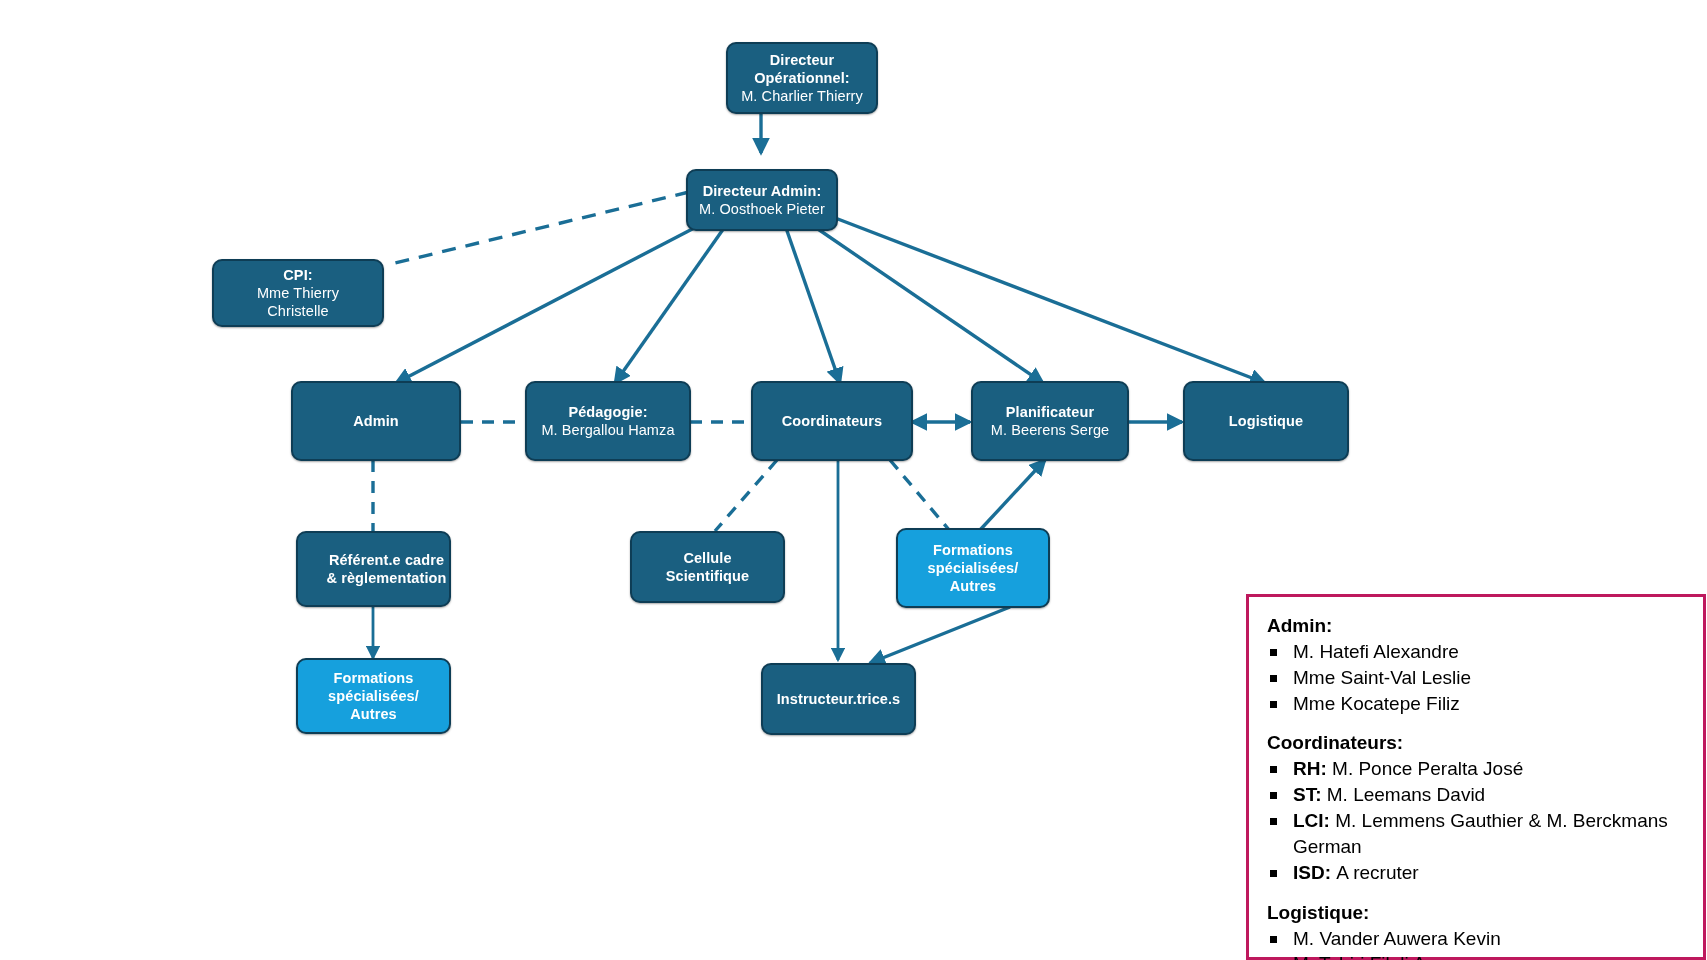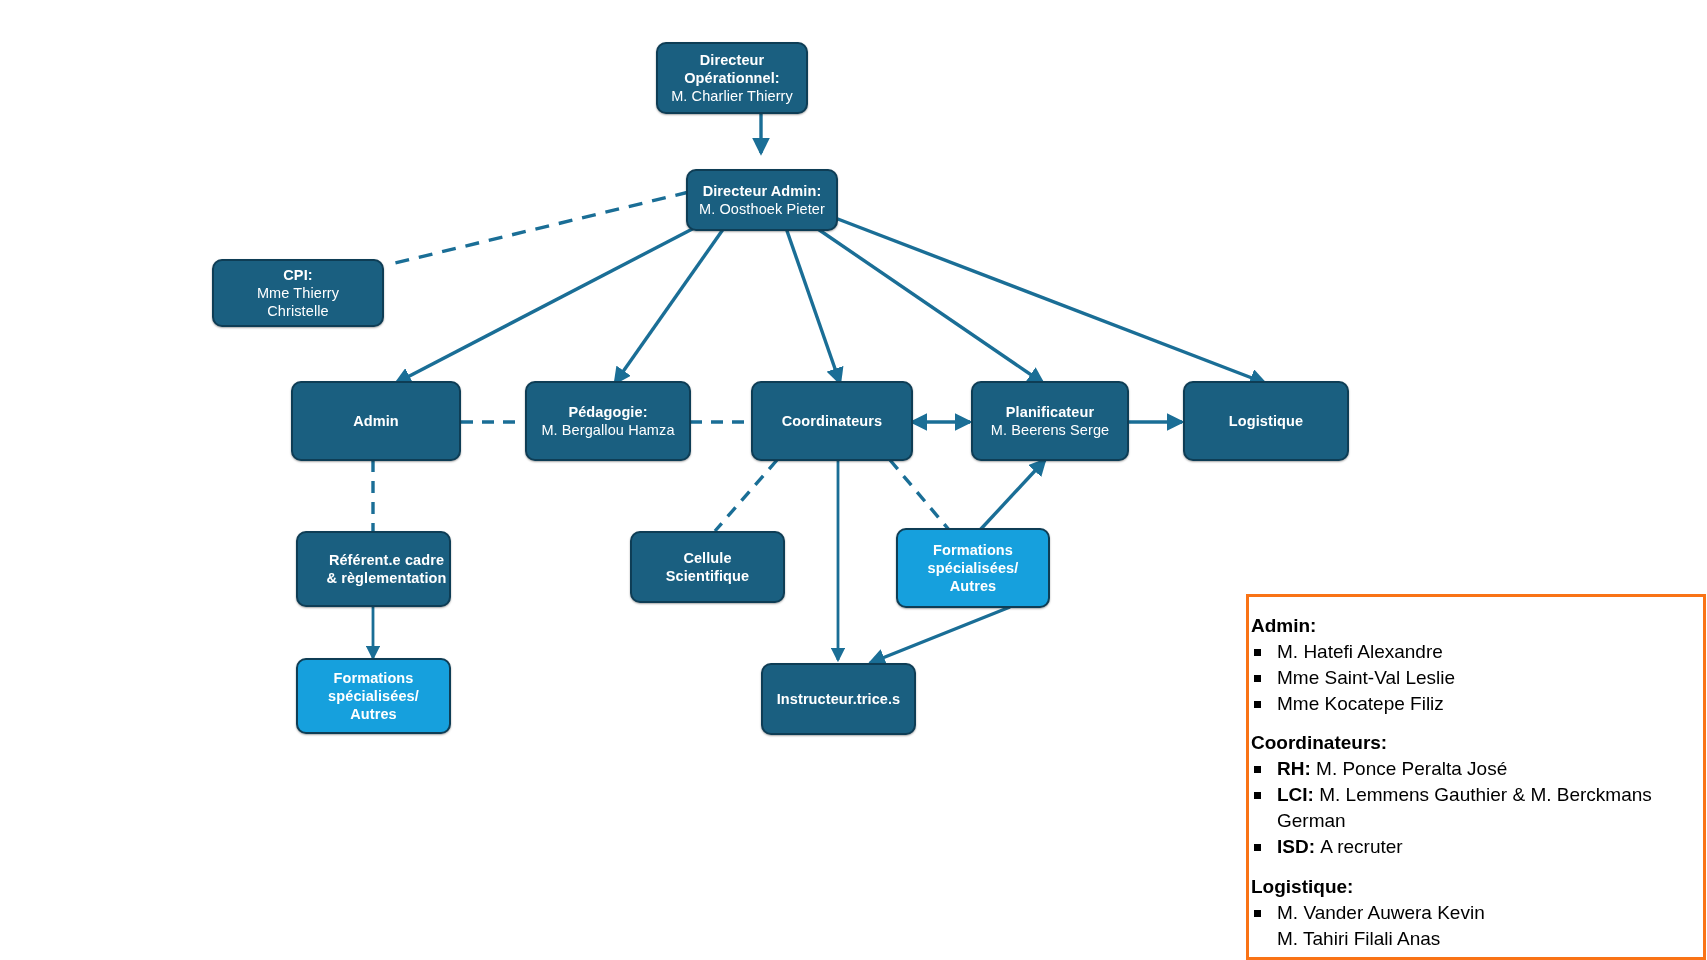--- a/index.html
+++ b/index.html
@@ -57,23 +57,23 @@
   }
   .node .sub {
     font-weight: normal;
     font-size: 14.5px;
     letter-spacing: 0.1px;
   }
   .legend {
     position: absolute;
     box-sizing: border-box;
     background: #ffffff;
-    border: 3px solid #f97316;
+    border: 3px solid #be185d;
     z-index: 4;
-    padding: 18px 20px 16px 2px;
+    padding: 18px 20px 16px 18px;
   }
   .legend .group { margin-bottom: 16px; }
   .legend .group:last-child { margin-bottom: 0; }
   .legend .g-title {
     font-size: 19px;
     font-weight: bold;
     color: #000000;
     margin-bottom: 2px;
   }
   .legend ul {
@@ -143,21 +143,21 @@
 
     <line x1="890" y1="460" x2="950" y2="531" stroke="#1a6e96" stroke-width="3.4" stroke-dasharray="12 9"></line>
 
     <line x1="1045" y1="460" x2="980" y2="530" stroke="#1a6e96" stroke-width="3.4" marker-start="url(#arrow-start)"></line>
 
     <line x1="838" y1="460" x2="838" y2="660" stroke="#1a6e96" stroke-width="2.8" marker-end="url(#arrow)"></line>
 
     <line x1="1010" y1="607" x2="870" y2="663" stroke="#1a6e96" stroke-width="3.4" marker-end="url(#arrow)"></line>
   </svg>
 
-  <div class="node dark" style="left:656px; top:42px; width:152px; height:72px;">
+  <div class="node dark" style="left:726px; top:42px; width:152px; height:72px;">
     <span class="ttl">Directeur</span>
     <span class="ttl">Opérationnel:</span>
     <span class="sub">M. Charlier Thierry</span>
   </div>
 
   <div class="node dark" style="left:686px; top:169px; width:152px; height:62px;">
     <span class="ttl">Directeur Admin:</span>
     <span class="sub">M. Oosthoek Pieter</span>
   </div>
 
@@ -223,20 +223,21 @@
         <li><span class="bullet"></span><span>M. Hatefi Alexandre</span></li>
         <li><span class="bullet"></span><span>Mme Saint-Val Leslie</span></li>
         <li><span class="bullet"></span><span>Mme Kocatepe Filiz</span></li>
       </ul>
     </div>
 
     <div class="group">
       <div class="g-title">Coordinateurs:</div>
       <ul>
         <li><span class="bullet"></span><b>RH:</b>&nbsp;<span>M. Ponce Peralta José</span></li>
+        <li><span class="bullet"></span><b>ST:</b>&nbsp;<span>M. Leemans David</span></li>
         <li><span class="bullet"></span><b>LCI:</b>&nbsp;<span>M. Lemmens Gauthier &amp; M. Berckmans German</span></li>
         <li><span class="bullet"></span><b>ISD:</b>&nbsp;<span>A recruter</span></li>
       </ul>
     </div>
 
     <div class="group">
       <div class="g-title">Logistique:</div>
       <ul>
         <li><span class="bullet"></span><span>M. Vander Auwera Kevin</span></li>
         <li><span>M. Tahiri Filali Anas</span></li>

